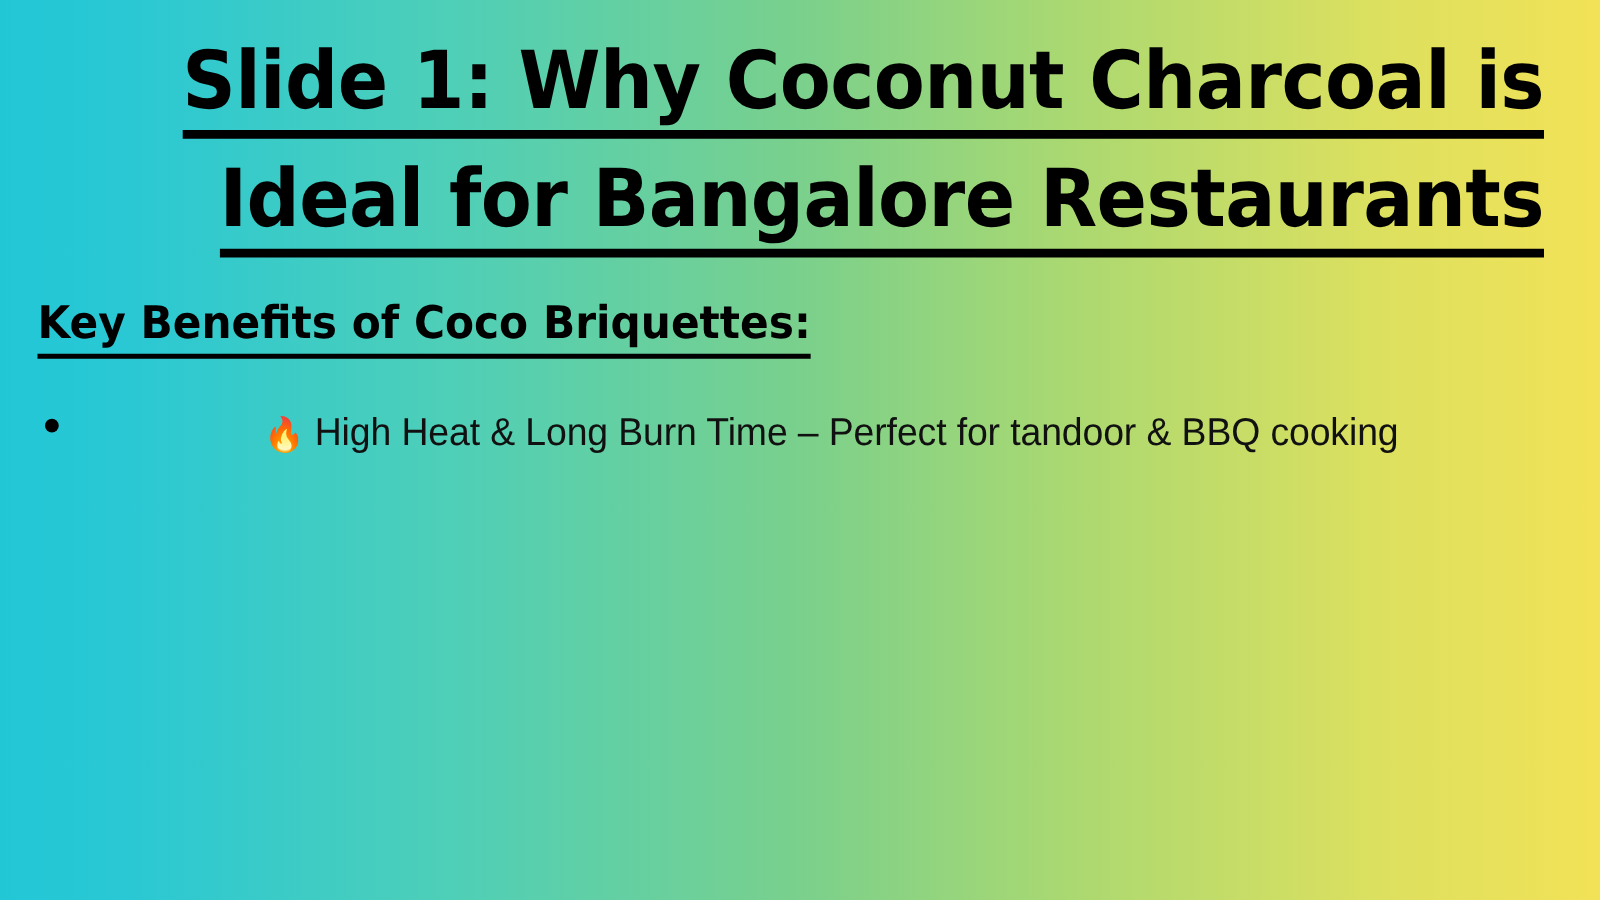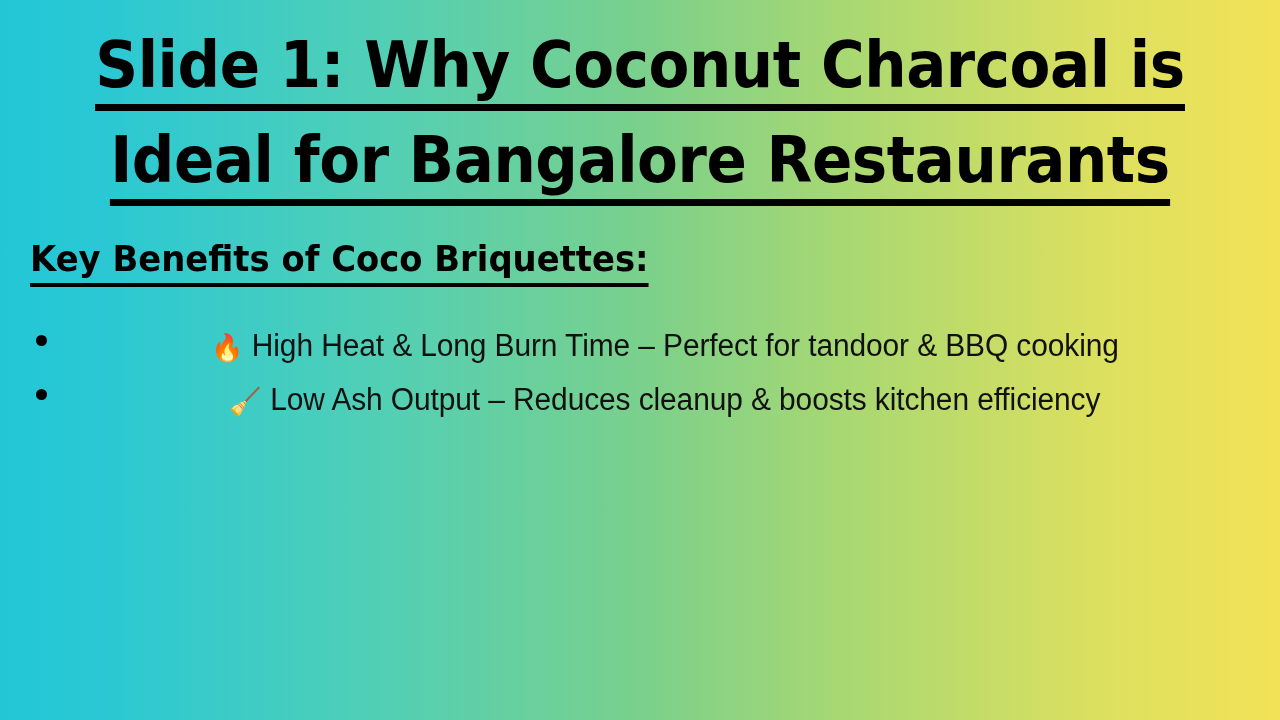--- a/index.html
+++ b/index.html
@@ -28,21 +28,21 @@
                 #f2e257 100%);
     overflow: hidden;
   }
 
   
   .title-block {
     position: absolute;
     top: 18px;
     left: 0;
     width: 1280px;
-    text-align: center;
+    text-align: right;
   }
   .title-line {
     display: block;
     font-family: "DejaVu Sans", sans-serif;
     font-weight: 900;
     font-size: 64px;
     line-height: 95px;
     letter-spacing: -0.5px;
     color: #000000;
     white-space: nowrap;
@@ -129,21 +129,17 @@
 
   <ul class="bullets">
 
     <li class="bullet-row">
       <span class="bullet-dot"></span>
       <span class="bullet-text"><span class="emoji">🔥</span> <span>High Heat &amp; Long Burn Time – Perfect for tandoor &amp; BBQ cooking</span></span>
     </li>
 
 
 
-    <li class="bullet-row">
-      <span class="bullet-dot"></span>
-      <span class="bullet-text"><span class="emoji">🧹</span> <span>Low Ash Output – Reduces cleanup &amp; boosts kitchen efficiency</span></span>
-    </li>
 
 
   </ul>
 
 </div>
 
 </body></html>

